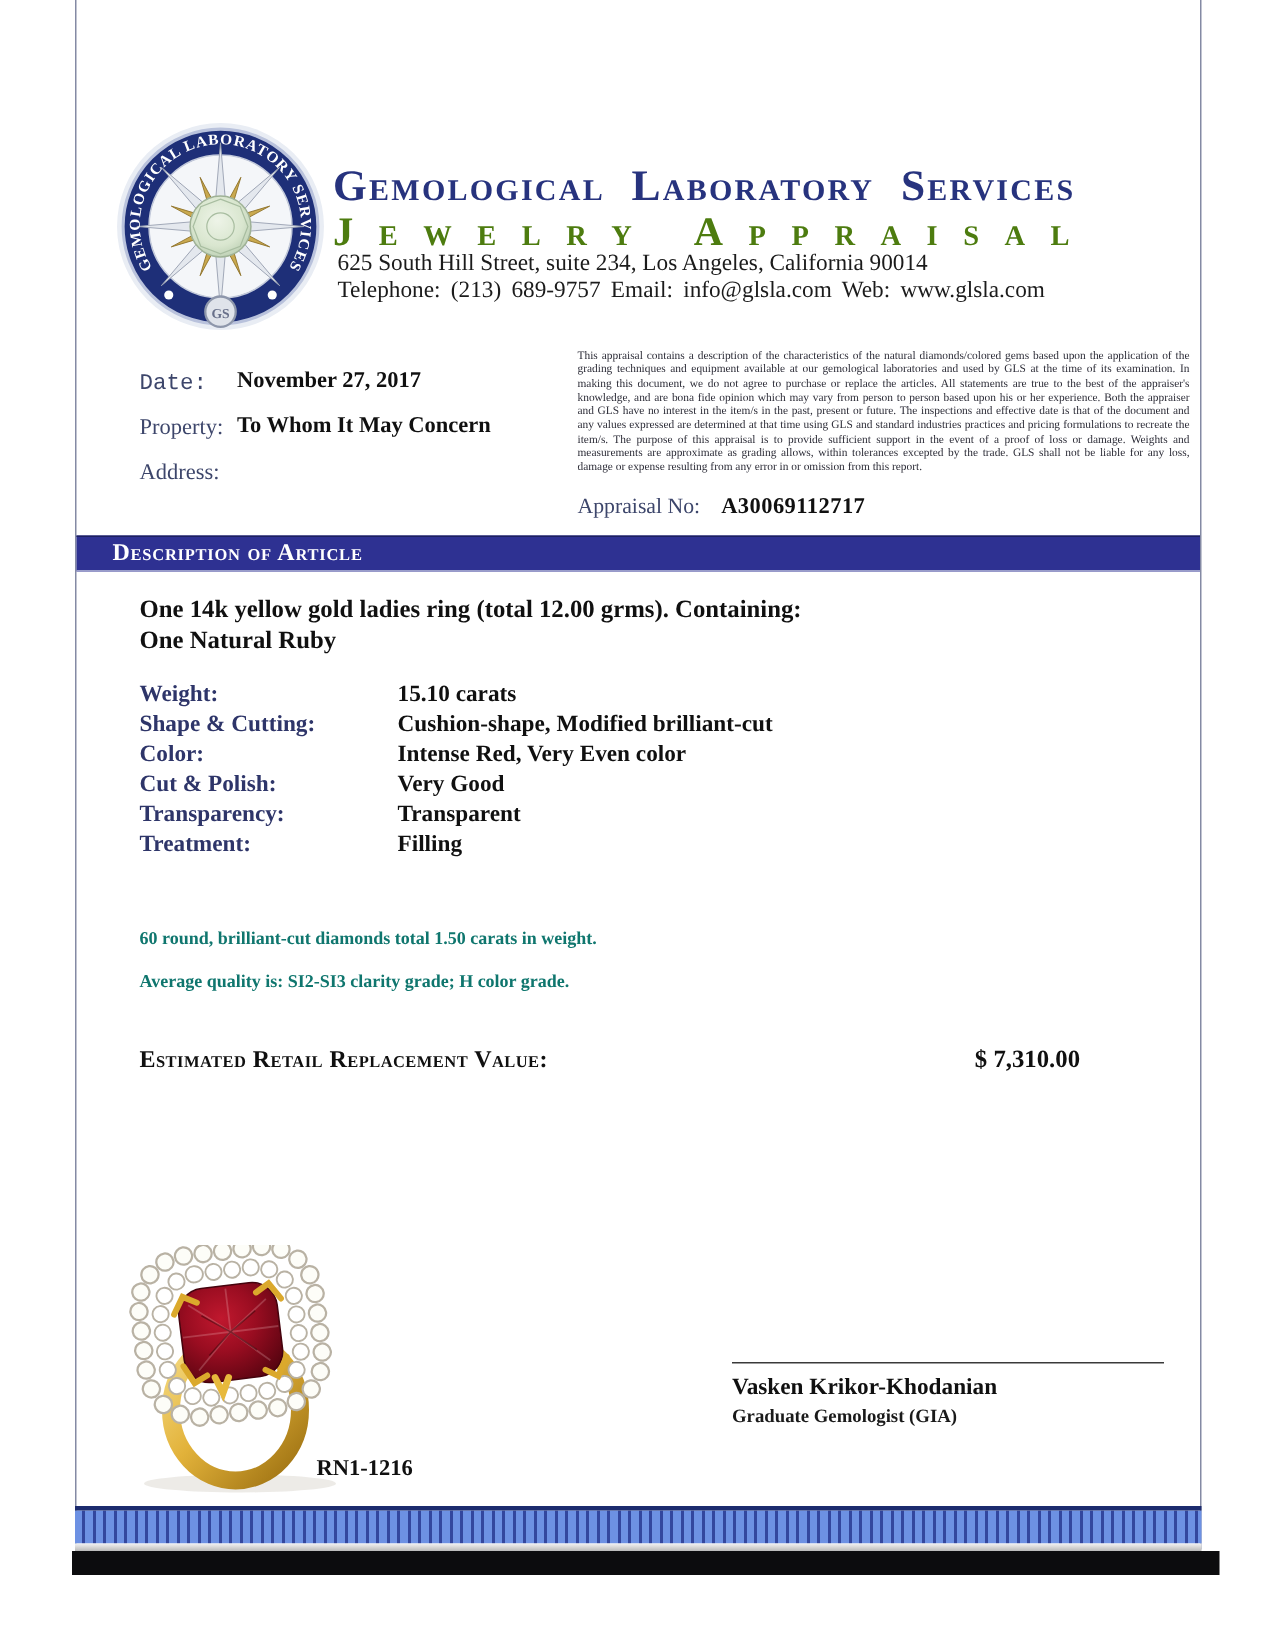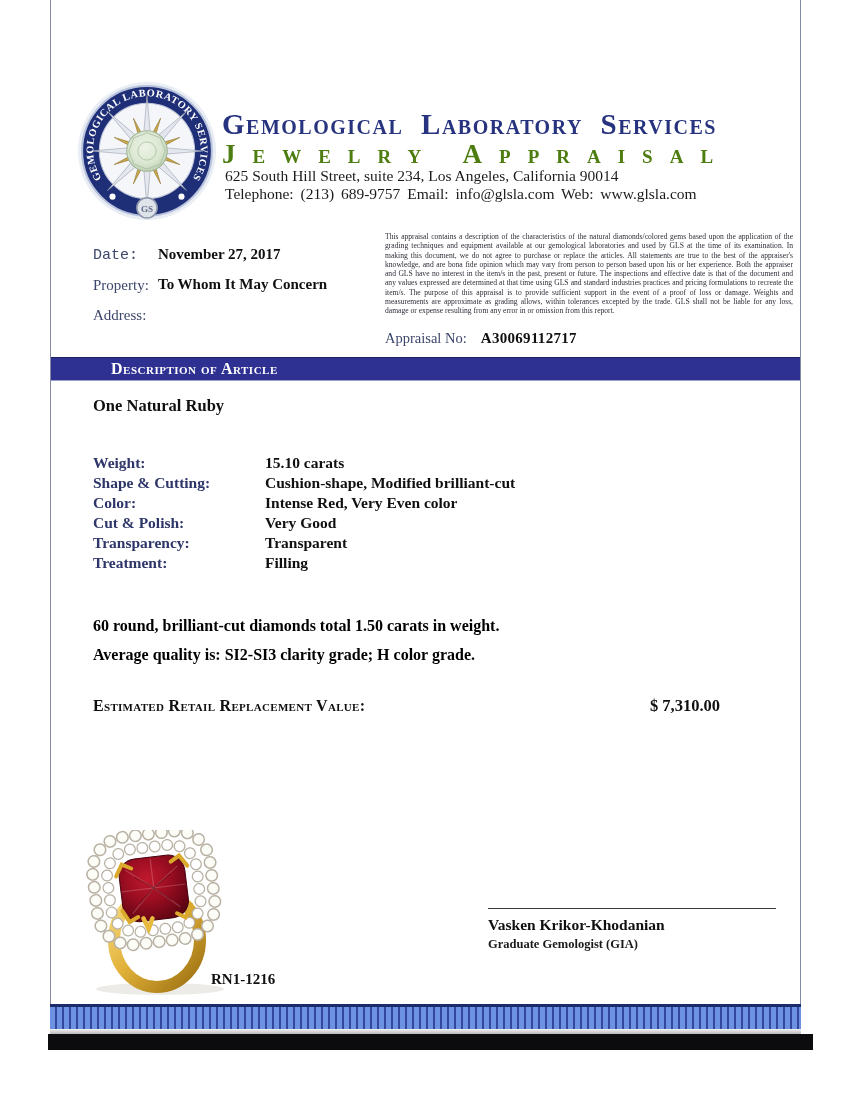--- a/index.html
+++ b/index.html
@@ -23,32 +23,32 @@
   .meta-value{position:absolute;left:158px;font-weight:bold;color:#101010;font-size:15px;}
   .disclaimer{position:absolute;left:385px;top:232px;width:408px;font-size:7.6px;line-height:1.22;
               color:#2d2d38;text-align:justify;}
   .appraisal-row{position:absolute;left:385px;top:330px;font-size:14.5px;}
   .appraisal-row .lbl{color:#3d466b;margin-right:14px;}
   .appraisal-row .val{font-weight:bold;color:#101010;font-size:15px;letter-spacing:0.3px;}
 
   
   .section-bar{position:absolute;left:51px;top:357px;width:749px;height:22px;background:#2e3192;
                border-top:1px solid #1d2060;border-bottom:1px solid #9a9ecb;}
-  .section-bar span{display:block;padding-left:60px;line-height:21px;color:#ffffff;
+  .section-bar span{display:block;padding-left:24px;line-height:21px;color:#ffffff;
                     font-variant:small-caps;font-weight:bold;font-size:16px;letter-spacing:0.5px;}
 
   
   .intro{position:absolute;left:93px;top:396px;width:680px;font-weight:bold;font-size:16.5px;
          line-height:20.5px;color:#101010;}
   .attrs{position:absolute;left:93px;top:453px;width:690px;}
   .attr-row{display:flex;line-height:19.9px;}
   .attr-label{width:172px;font-weight:bold;color:#2e3569;font-size:15.5px;}
   .attr-value{font-weight:bold;color:#101010;font-size:15.5px;}
-  .diamonds{position:absolute;left:93px;top:611px;width:680px;font-weight:bold;font-size:16px;
-            line-height:29px;color:#000000;}
+  .diamonds{position:absolute;left:93px;top:611px;width:680px;font-weight:bold;font-size:12px;
+            line-height:29px;color:#0f766e;}
   .value-row{position:absolute;left:93px;right:130px;top:696px;display:flex;
              justify-content:space-between;align-items:baseline;gap:44px;}
   .value-label{font-variant:small-caps;font-weight:bold;font-size:16px;color:#101010;letter-spacing:0.3px;}
   .value-amount{font-weight:bold;font-size:16.5px;color:#101010;}
 
   
   .ring-figure{position:absolute;left:68px;top:830px;width:180px;height:170px;}
   .item-code{position:absolute;left:211px;top:971px;font-weight:bold;font-size:15px;color:#101010;}
   .sig-line{position:absolute;left:488px;top:908px;width:288px;border-top:1.5px solid #3a3a3a;}
   .sig-name{position:absolute;left:488px;top:916px;font-weight:bold;font-size:15.5px;color:#101010;}
@@ -130,20 +130,21 @@
   <div class="disclaimer">This appraisal contains a description of the characteristics of the natural diamonds/colored gems based upon the application of the grading techniques and equipment available at our gemological laboratories and used by GLS at the time of its examination. In making this document, we do not agree to purchase or replace the articles. All statements are true to the best of the appraiser's knowledge, and are bona fide opinion which may vary from person to person based upon his or her experience. Both the appraiser and GLS have no interest in the item/s in the past, present or future. The inspections and effective date is that of the document and any values expressed are determined at that time using GLS and standard industries practices and pricing formulations to recreate the item/s. The purpose of this appraisal is to provide sufficient support in the event of a proof of loss or damage. Weights and measurements are approximate as grading allows, within tolerances excepted by the trade. GLS shall not be liable for any loss, damage or expense resulting from any error in or omission from this report.</div>
   <div class="appraisal-row">
     <span class="lbl">Appraisal No:</span><span class="val">A30069112717</span>
   </div>
 
   <div class="section-bar">
     <span>Description of Article</span>
   </div>
 
   <div class="intro">
+    <div>One 14k yellow gold ladies ring (total 12.00 grms). Containing:</div>
     <div>One Natural Ruby</div>
   </div>
 
   <div class="attrs">
     <div class="attr-row">
       <div class="attr-label">Weight:</div>
       <div class="attr-value">15.10 carats</div>
     </div>
     <div class="attr-row">
       <div class="attr-label">Shape &amp; Cutting:</div>

